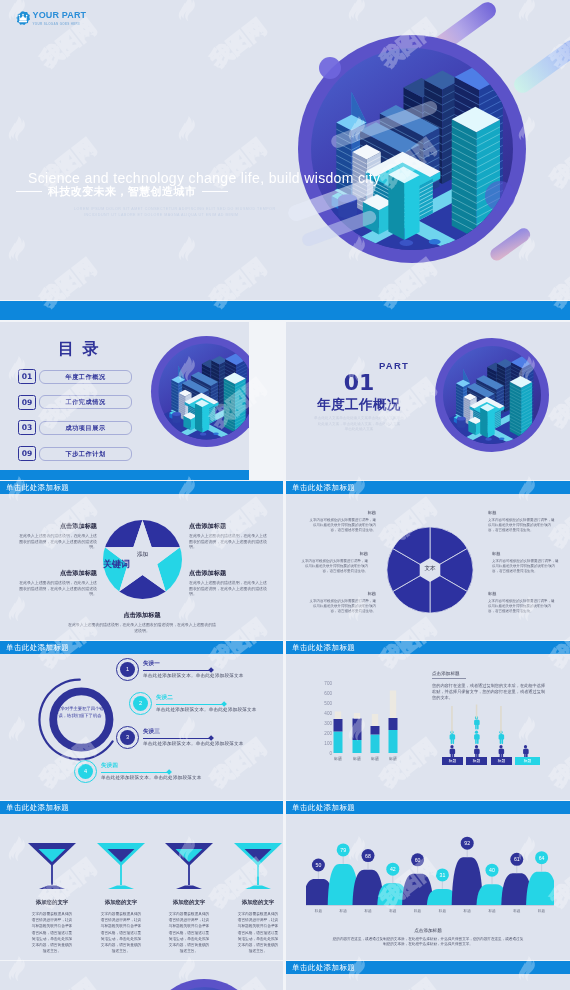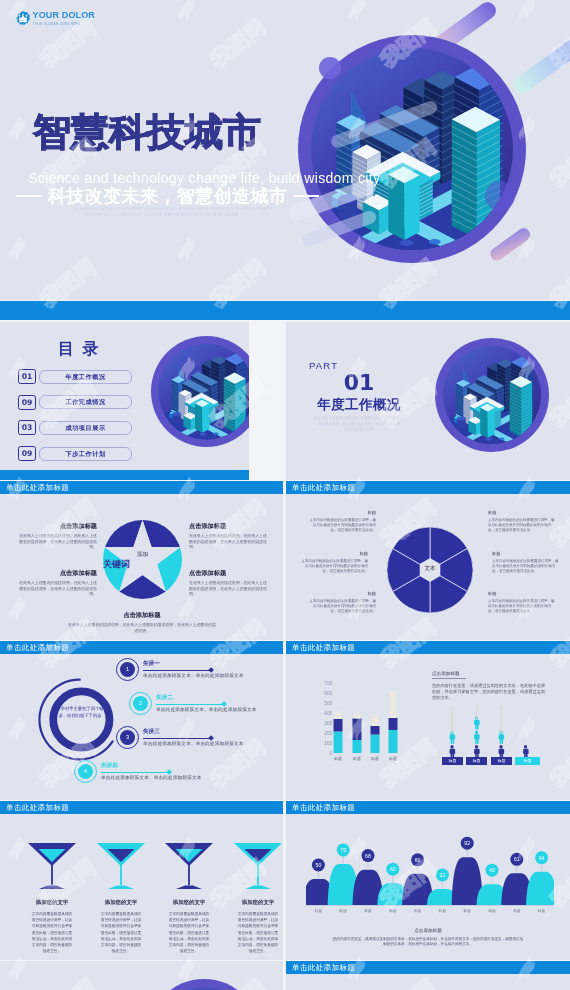--- a/index.html
+++ b/index.html
@@ -17,21 +17,21 @@
   .toc-row{display:flex;align-items:center;margin-bottom:10.7px;}
   .toc-num{display:inline-block;width:16px;height:13px;line-height:13px;text-align:center;
     border:1px solid #2f3399;border-radius:2.5px;box-shadow:inset 0 0 0 1.1px #dee3ee;
     font-size:7.6px;font-weight:bold;color:#2f3399;font-family:"DejaVu Sans",sans-serif;}
   .toc-pill{display:inline-block;width:91px;height:12px;line-height:12px;margin-left:3px;text-align:center;
     border:0.7px solid #a7aed8;border-radius:6px;font-size:6.2px;font-weight:bold;color:#2f3399;letter-spacing:.5px;}
   .mini-city{position:absolute;left:150px;top:13px;}
 
   
   .s-part{left:286px;top:322px;width:284px;height:158px;}
-  .part-kicker{position:absolute;left:23px;top:38px;width:100px;text-align:left;font-size:9.5px;font-weight:normal;color:#2f3399;letter-spacing:1.2px;}
+  .part-kicker{position:absolute;left:23px;top:38px;width:100px;text-align:right;font-size:9.5px;font-weight:bold;color:#2f3399;letter-spacing:1.2px;}
   .part-num{position:absolute;left:23px;top:50px;width:100px;text-align:center;font-size:22px;font-weight:bold;color:#2f3399;line-height:22px;font-family:"DejaVu Sans",sans-serif;}
   .part-title{position:absolute;left:8px;top:74px;width:130px;text-align:center;font-size:13.5px;font-weight:bold;color:#2f3399;letter-spacing:.4px;font-family:"DejaVu Sans",sans-serif;}
   .part-desc{position:absolute;left:14px;top:94px;width:118px;text-align:center;font-size:3.6px;line-height:5.5px;color:#c6cddd;}
   .mini-city2{position:absolute;left:148px;top:15px;}
 
 
   
   .s-star{left:0;top:481px;width:283px;height:159px;}
   .star-svg{position:absolute;left:103px;top:39px;}
   .star-ct{position:absolute;left:103px;top:70px;width:79px;text-align:center;font-size:5.6px;color:#20223d;}
@@ -119,21 +119,21 @@
   .logo{position:absolute;left:16px;top:11px;display:flex;align-items:center;gap:2.5px;}
   .logo-name{font-size:9px;font-weight:bold;color:#2b8ed8;letter-spacing:.15px;line-height:9px;}
   .logo-slogan{font-size:3.05px;font-weight:bold;color:#8cb5dd;letter-spacing:.3px;margin-top:1.5px;}
   .cover-title{position:absolute;left:33px;top:107px;font-size:38px;font-weight:bold;letter-spacing:0px;
      background:linear-gradient(100deg,#2b2e7e 0%,#33368d 35%,#4b3da6 70%,#393389 100%);
      -webkit-background-clip:text;background-clip:text;color:transparent;
      -webkit-text-stroke:0.85px #33368d;paint-order:stroke fill;font-family:"DejaVu Sans",sans-serif;}
   .cover-sub-en{position:absolute;left:28px;top:170px;font-size:14px;color:#ffffff;letter-spacing:.35px;}
   .cover-sub-row{position:absolute;left:16px;top:184px;display:flex;align-items:center;gap:6px;}
   .cover-sub-row .rule{display:block;width:26px;height:1.4px;background:#ffffff;opacity:.95;}
-  .cover-sub-cn{font-size:18px;font-weight:bold;color:#ffffff;letter-spacing:0.4px;font-family:"DejaVu Sans",sans-serif;}
+  .cover-sub-cn{font-size:11px;font-weight:bold;color:#ffffff;letter-spacing:0.4px;font-family:"DejaVu Sans",sans-serif;}
   .cover-foot{position:absolute;left:80px;font-size:3.6px;color:#c8d3e6;letter-spacing:.5px;}
   .cf1{top:207px;left:74px;} .cf2{top:213px;left:84px;}
 </style>
 </head>
 <body>
 
 <div class="page">
 
   <div class="slide cover">
     <svg class="deco" viewBox="0 0 570 300" width="570" height="300">
@@ -326,25 +326,24 @@
     <div class="logo">
       <svg class="logo-mark" width="14" height="14" viewBox="0 0 40 40">
         <path d="M20 0.5 L25.6 3.2 L31.8 2.6 L34.2 8.3 L39.5 11.6 L38.2 17.8 L40 24 L35.2 28.2 L34.2 34.4 L28 35.8 L23.8 40 L18 37.8 L11.9 39 L8.6 33.6 L2.8 31.2 L3.4 25 L0.5 19.6 L4.5 14.8 L5 8.6 L11 6.8 L14.8 1.8 Z" fill="#1f8fd6"></path>
         <path d="M9.5 14.5 L13.6 20.8 L20 12.5 L26.4 20.8 L30.5 14.5 L30.5 27.5 L9.5 27.5 Z" fill="#ffffff"></path>
         <circle cx="9.5" cy="13.2" r="2.3" fill="#ffffff"></circle>
           <circle cx="20" cy="10.4" r="2.4" fill="#ffffff"></circle>
           <circle cx="30.5" cy="13.2" r="2.3" fill="#ffffff"></circle>
         <rect x="8.5" y="28.8" width="23" height="3" rx="0.6" fill="#ffffff"></rect>
       </svg>
       <div class="logo-txt">
-        <div class="logo-name">YOUR DOLOR</div>
+        <div class="logo-name">YOUR PART</div>
         <div class="logo-slogan">YOUR SLOGAN GOES HERE</div>
       </div>
     </div>
-    <div class="cover-title">智慧科技城市</div>
     <div class="cover-sub-en">Science and technology change life, build wisdom city</div>
     <div class="cover-sub-row">
       <span class="rule"></span>
       <span class="cover-sub-cn">科技改变未来，智慧创造城市</span>
       <span class="rule"></span>
     </div>
     <div class="cover-foot cf1">LOREM IPSUM DOLOR SIT AMET CONSECTETUR ADIPISCING ELIT SED DO EIUSMOD TEMPOR</div>
     <div class="cover-foot cf2">INCIDIDUNT UT LABORE ET DOLORE MAGNA ALIQUA UT ENIM AD MINIM</div>
   </div>
   <div class="hbar" style="top:301px;height:19px;"></div>

